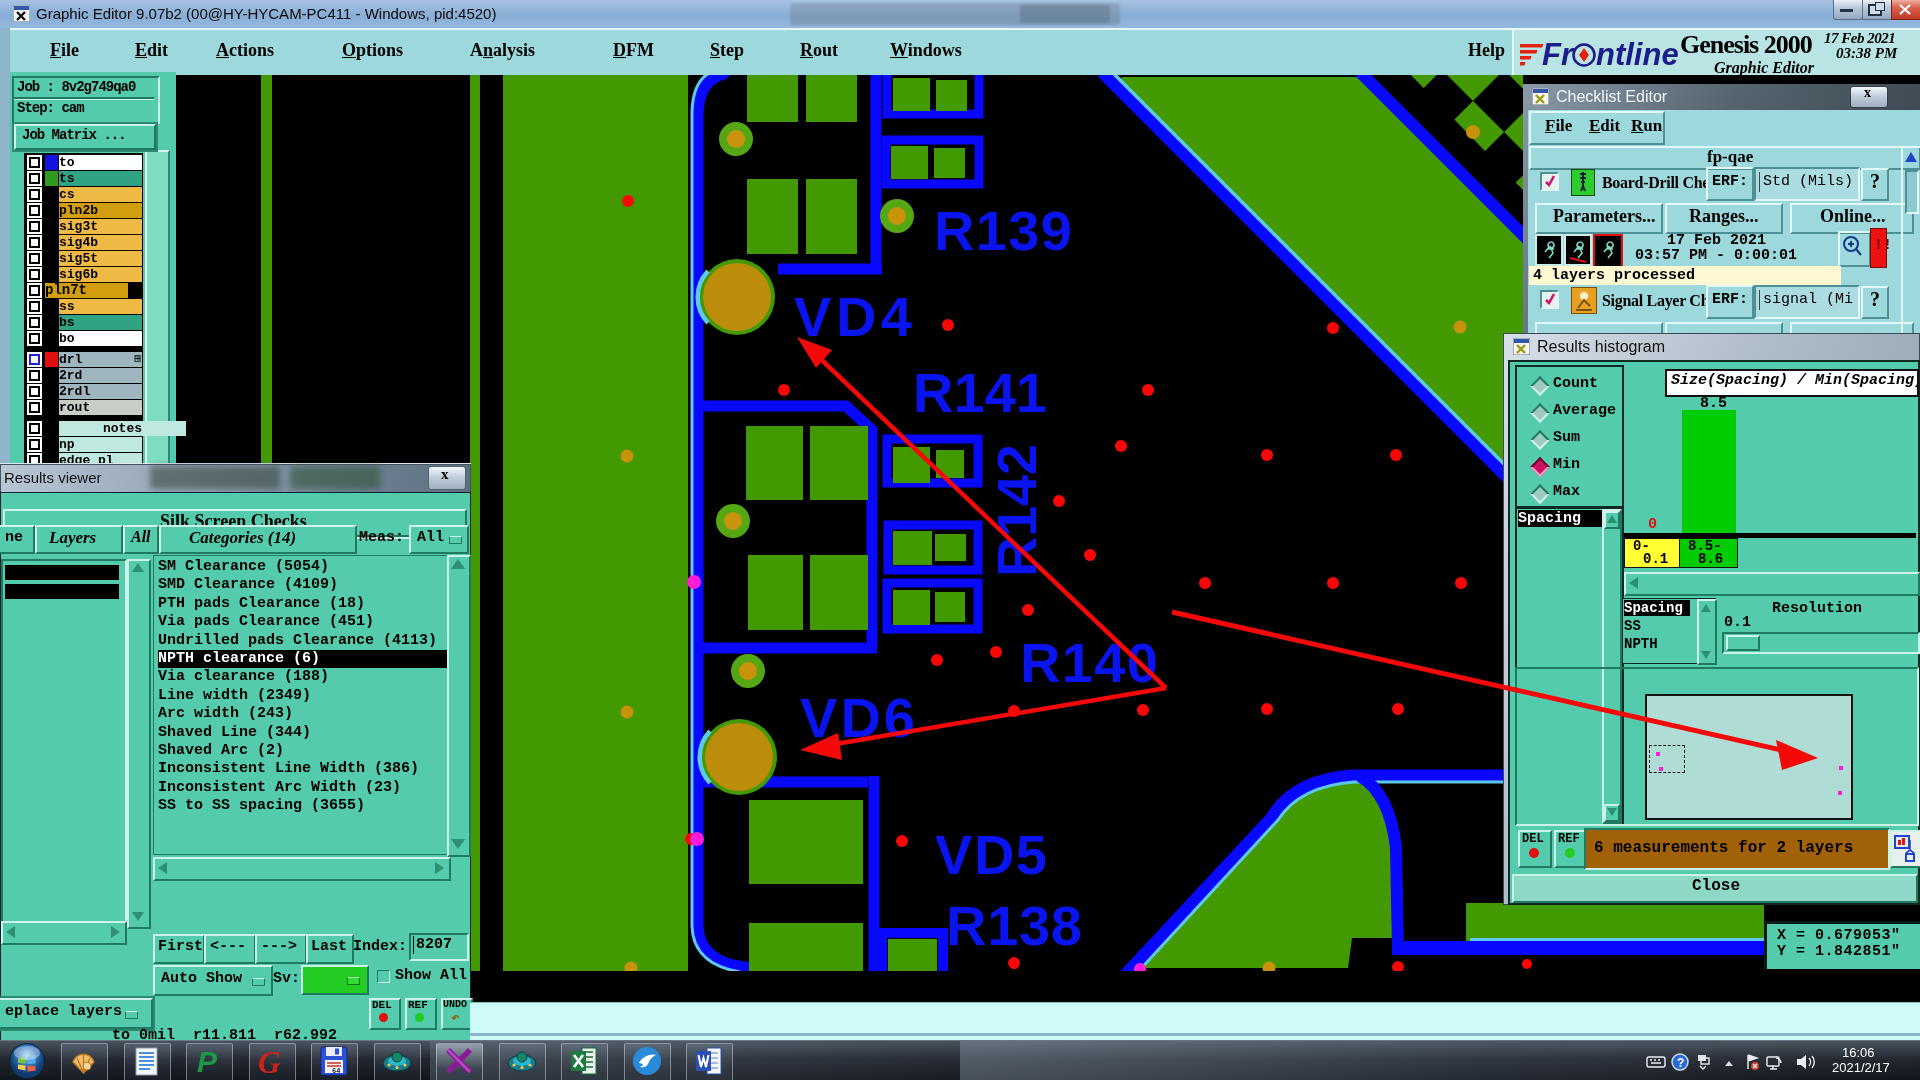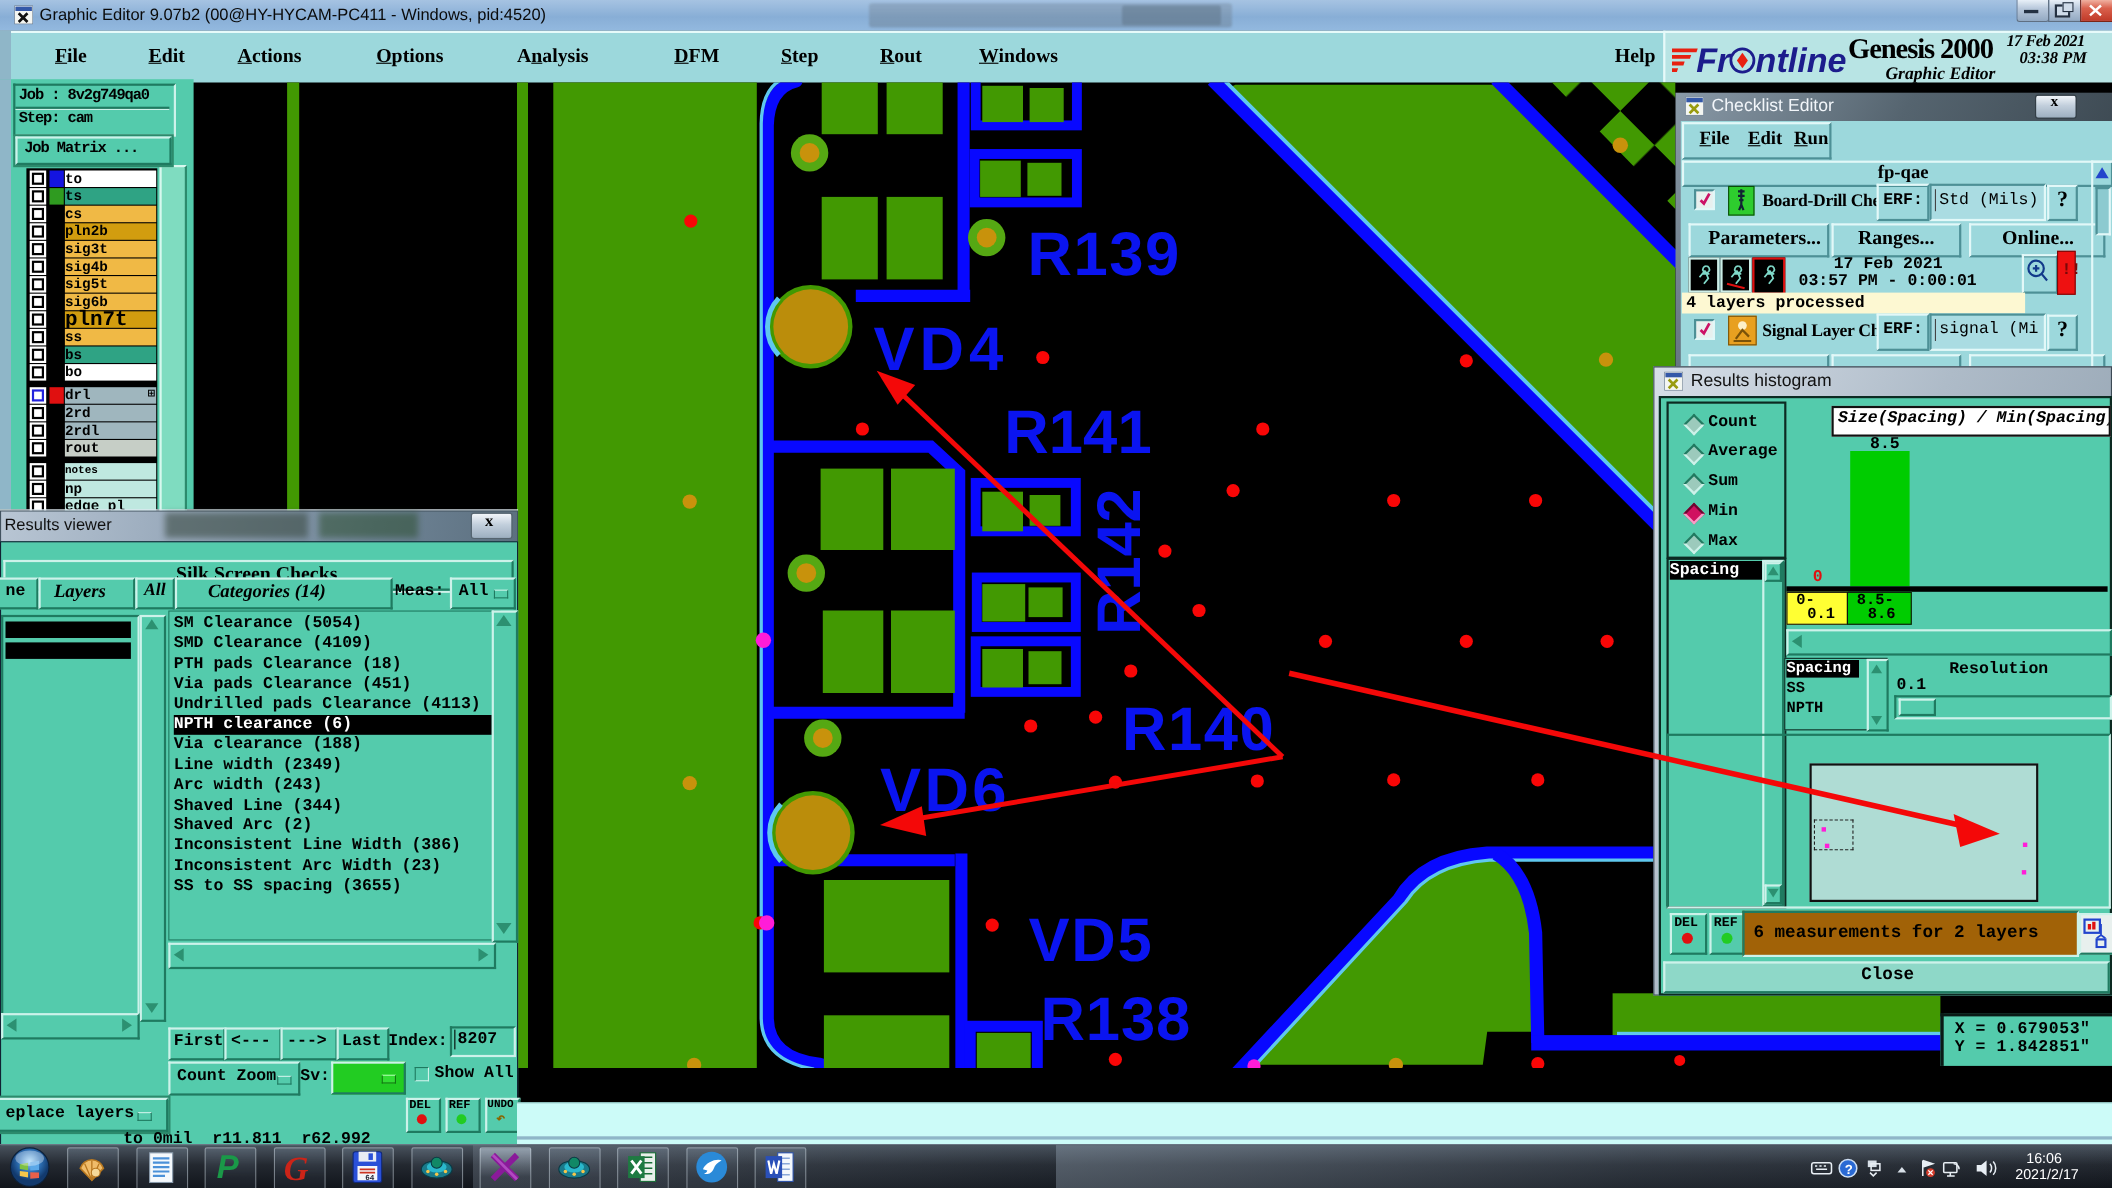--- a/index.html
+++ b/index.html
@@ -296,21 +296,21 @@
     <div class="abs" style="left:19px;top:165px;width:7px;height:7px;background:#fff;border:2px solid #000;box-shadow:0 0 0 2px #fff;"></div>
     <div class="mono abs" style="left:49px;top:163px;width:83px;height:15px;background:#f0b945;font-size:13px;line-height:15px;">sig4b</div>
 
     <div class="abs" style="left:19px;top:181px;width:7px;height:7px;background:#fff;border:2px solid #000;box-shadow:0 0 0 2px #fff;"></div>
     <div class="mono abs" style="left:49px;top:179px;width:83px;height:15px;background:#f0b945;font-size:13px;line-height:15px;">sig5t</div>
 
     <div class="abs" style="left:19px;top:197px;width:7px;height:7px;background:#fff;border:2px solid #000;box-shadow:0 0 0 2px #fff;"></div>
     <div class="mono abs" style="left:49px;top:195px;width:83px;height:15px;background:#f0b945;font-size:13px;line-height:15px;">sig6b</div>
 
     <div class="abs" style="left:19px;top:213px;width:7px;height:7px;background:#fff;border:2px solid #000;box-shadow:0 0 0 2px #fff;"></div>
-    <div class="mono abs" style="left:49px;top:211px;width:83px;height:15px;background:#d29d0f;font-size:19px;line-height:15px;font-family:Liberation Mono, monospace;">pln7t</div>
+    <div class="mono abs" style="left:35px;top:211px;width:83px;height:15px;background:#d29d0f;font-size:14px;line-height:15px;font-family:Liberation Mono, monospace;">pln7t</div>
 
     <div class="abs" style="left:19px;top:229px;width:7px;height:7px;background:#fff;border:2px solid #000;box-shadow:0 0 0 2px #fff;"></div>
     <div class="mono abs" style="left:49px;top:227px;width:83px;height:15px;background:#f0b945;font-size:13px;line-height:15px;">ss</div>
 
     <div class="abs" style="left:19px;top:245px;width:7px;height:7px;background:#fff;border:2px solid #000;box-shadow:0 0 0 2px #fff;"></div>
     <div class="mono abs" style="left:49px;top:243px;width:83px;height:15px;background:#2fa384;font-size:13px;line-height:15px;">bs</div>
 
     <div class="abs" style="left:19px;top:261px;width:7px;height:7px;background:#fff;border:2px solid #000;box-shadow:0 0 0 2px #fff;"></div>
     <div class="mono abs" style="left:49px;top:259px;width:83px;height:15px;background:#ffffff;font-size:13px;line-height:15px;">bo</div>
 
@@ -321,21 +321,21 @@
     <div class="abs" style="left:19px;top:298px;width:7px;height:7px;background:#fff;border:2px solid #000;box-shadow:0 0 0 2px #fff;"></div>
     <div class="mono abs" style="left:49px;top:296px;width:83px;height:15px;background:#9fb6be;font-size:13px;line-height:15px;">2rd</div>
 
     <div class="abs" style="left:19px;top:314px;width:7px;height:7px;background:#fff;border:2px solid #000;box-shadow:0 0 0 2px #fff;"></div>
     <div class="mono abs" style="left:49px;top:312px;width:83px;height:15px;background:#9fb6be;font-size:13px;line-height:15px;">2rdl</div>
 
     <div class="abs" style="left:19px;top:330px;width:7px;height:7px;background:#fff;border:2px solid #000;box-shadow:0 0 0 2px #fff;"></div>
     <div class="mono abs" style="left:49px;top:328px;width:83px;height:15px;background:#c6cec6;font-size:13px;line-height:15px;">rout</div>
 
     <div class="abs" style="left:19px;top:351px;width:7px;height:7px;background:#fff;border:2px solid #000;box-shadow:0 0 0 2px #fff;"></div>
-    <div class="mono abs" style="left:49px;top:349px;width:83px;height:15px;background:#bfe8e0;font-size:10px;line-height:15px;">notes</div>
+    <div class="mono abs" style="left:49px;top:349px;width:83px;height:15px;background:#bfe8e0;font-size:13px;line-height:15px;padding-left:44px;">notes</div>
 
     <div class="abs" style="left:19px;top:367px;width:7px;height:7px;background:#fff;border:2px solid #000;box-shadow:0 0 0 2px #fff;"></div>
     <div class="mono abs" style="left:49px;top:365px;width:83px;height:15px;background:#bfe8e0;font-size:13px;line-height:15px;">np</div>
 
     <div class="abs" style="left:19px;top:383px;width:7px;height:7px;background:#fff;border:2px solid #000;box-shadow:0 0 0 2px #fff;"></div>
     <div class="mono abs" style="left:49px;top:381px;width:83px;height:15px;background:#bfe8e0;font-size:13px;line-height:15px;">edge_pl</div>
   </div>
 
   <div class="abs" id="rviewer" style="left:0;top:463px;width:471px;height:578px;">
 
@@ -437,21 +437,21 @@
         </div>
 
       <div class="mono abs" style="left:352px;top:445px;font-size:15px;">Index:</div>
 
       <div class="abs sunken" style="left:408px;top:440px;width:56px;height:24px;background:#54cbac;">
           <div class="mono abs" style="left:5px;top:1px;font-size:15px;">8207</div>
           <div class="abs" style="left:2px;top:1px;width:1px;height:18px;background:#000;"></div>
         </div>
 
       <div class="abs raised" style="left:152px;top:472px;width:116px;height:27px;background:#54cbac;">
-          <div class="mono abs" style="left:6px;top:3px;font-size:15px;">Count Zoom</div>
+          <div class="mono abs" style="left:6px;top:3px;font-size:15px;">Auto Show</div>
         <div class="abs" style="left:97px;top:11px;width:11px;height:6px;background:#54cbac;border:1px solid #1f7a60;border-top-color:#cdf2ea;"></div>
         </div>
 
       <div class="mono abs" style="left:272px;top:477px;font-size:15px;">Sv:</div>
 
       <div class="abs raised" style="left:300px;top:472px;width:64px;height:26px;background:#22cc22;">
         <div class="abs" style="left:44px;top:10px;width:11px;height:6px;background:#33dd33;border:1px solid #117711;border-top-color:#aaffaa;"></div>
         </div>
 
       <div class="abs" style="left:376px;top:477px;width:11px;height:11px;background:#54cbac;border:1px solid #1f7a60;border-bottom-color:#cdf2ea;border-right-color:#cdf2ea;"></div>

